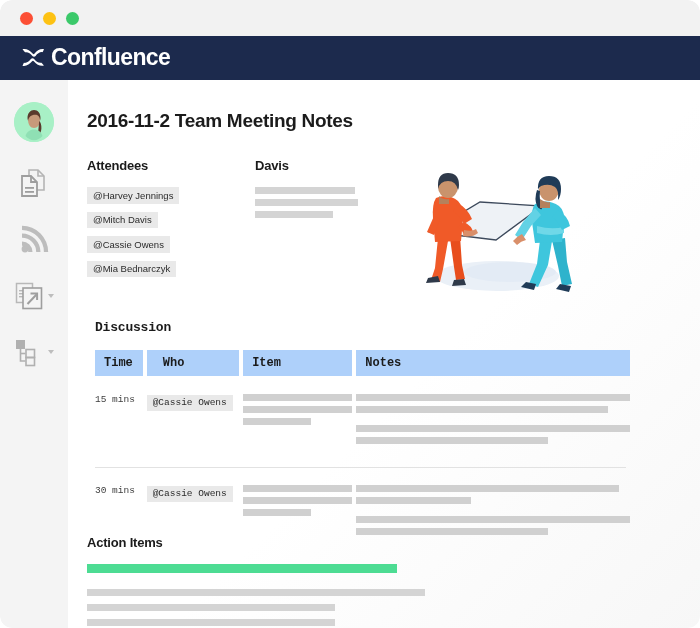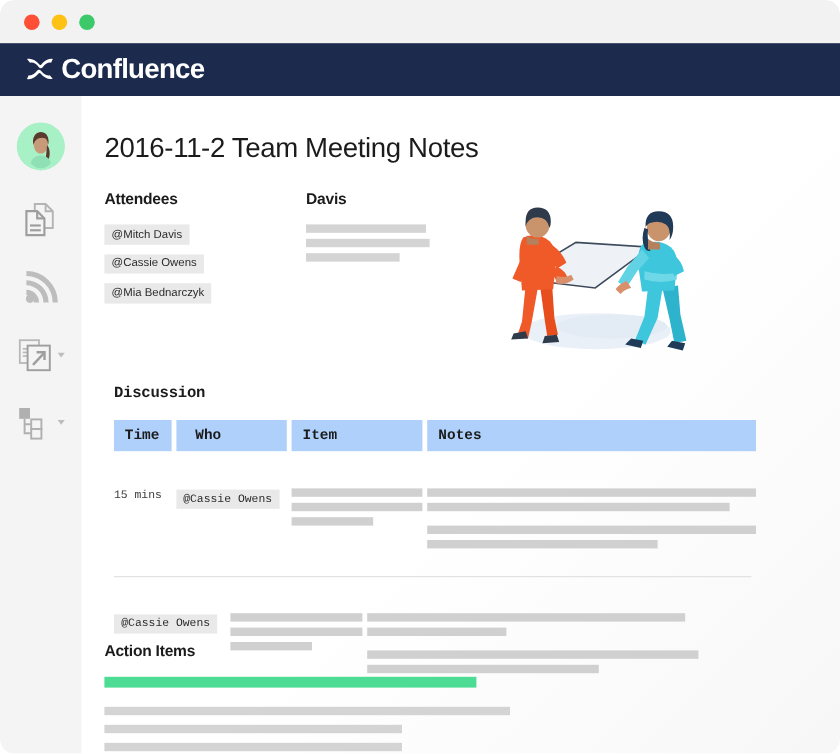--- a/index.html
+++ b/index.html
@@ -141,22 +141,22 @@
   }
 
   
   .content {
     position: absolute;
     left: 19px;
     top: 30px;
     width: 600px;
   }
   .page-title {
-    font-size: 23px;
-    font-weight: normal;
+    font-size: 19px;
+    font-weight: bold;
     color: #1b1b1b;
     letter-spacing: -0.3px;
     margin: 0;
   }
   .h2 {
     font-size: 13px;
     font-weight: bold;
     color: #1b1b1b;
     letter-spacing: -0.2px;
     margin: 0;
@@ -211,21 +211,21 @@
     line-height: 1;
   }
   .th-time  { width: 48px; }
   .th-who   { width: 93px; padding-left: 16px; }
   .th-item  { width: 110px; }
   .th-notes { width: 276px; }
 
   .trow {
     display: flex;
     gap: 4px;
-    padding-top: 29px;
+    padding-top: 16px;
     position: relative;
   }
   .trow.divided::before {
     content: "";
     position: absolute;
     left: 0; top: 0;
     width: 531px;
     height: 1px;
     background: #e2e2e2;
   }
@@ -351,20 +351,21 @@
 
     <div class="content">
 
       <h1 class="page-title">2016-11-2 Team Meeting Notes</h1>
 
       <div class="two-col">
 
         <div class="col-attendees">
           <div class="h2">Attendees</div>
           <div style="margin-top:6px;">
+            <div><span class="chip">@Harvey Jennings</span></div>
             <div><span class="chip">@Mitch Davis</span></div>
             <div><span class="chip">@Cassie Owens</span></div>
             <div><span class="chip">@Mia Bednarczyk</span></div>
           </div>
         </div>
 
         <div class="col-goals">
           <div class="h2">Davis</div>
           <div style="margin-top:14px;">
             <div class="bar" style="width:100px;"></div>
@@ -434,20 +435,21 @@
             </div>
             <div class="td-notes">
               <div class="nbar" style="width:100%;"></div>
               <div class="nbar" style="width:92%;"></div>
               <div class="nbar gap" style="width:100%;"></div>
               <div class="nbar" style="width:70%;"></div>
             </div>
           </div>
 
           <div class="trow divided" style="margin-top:18px;">
+            <div class="td-time">30 mins</div>
             <div class="td-who">
               <span class="chip-inline">@Cassie Owens</span>
             </div>
             <div class="td-item">
               <div class="nbar" style="width:100%;"></div>
               <div class="nbar" style="width:100%;"></div>
               <div class="nbar" style="width:62%;"></div>
             </div>
             <div class="td-notes">
               <div class="nbar" style="width:96%;"></div>

